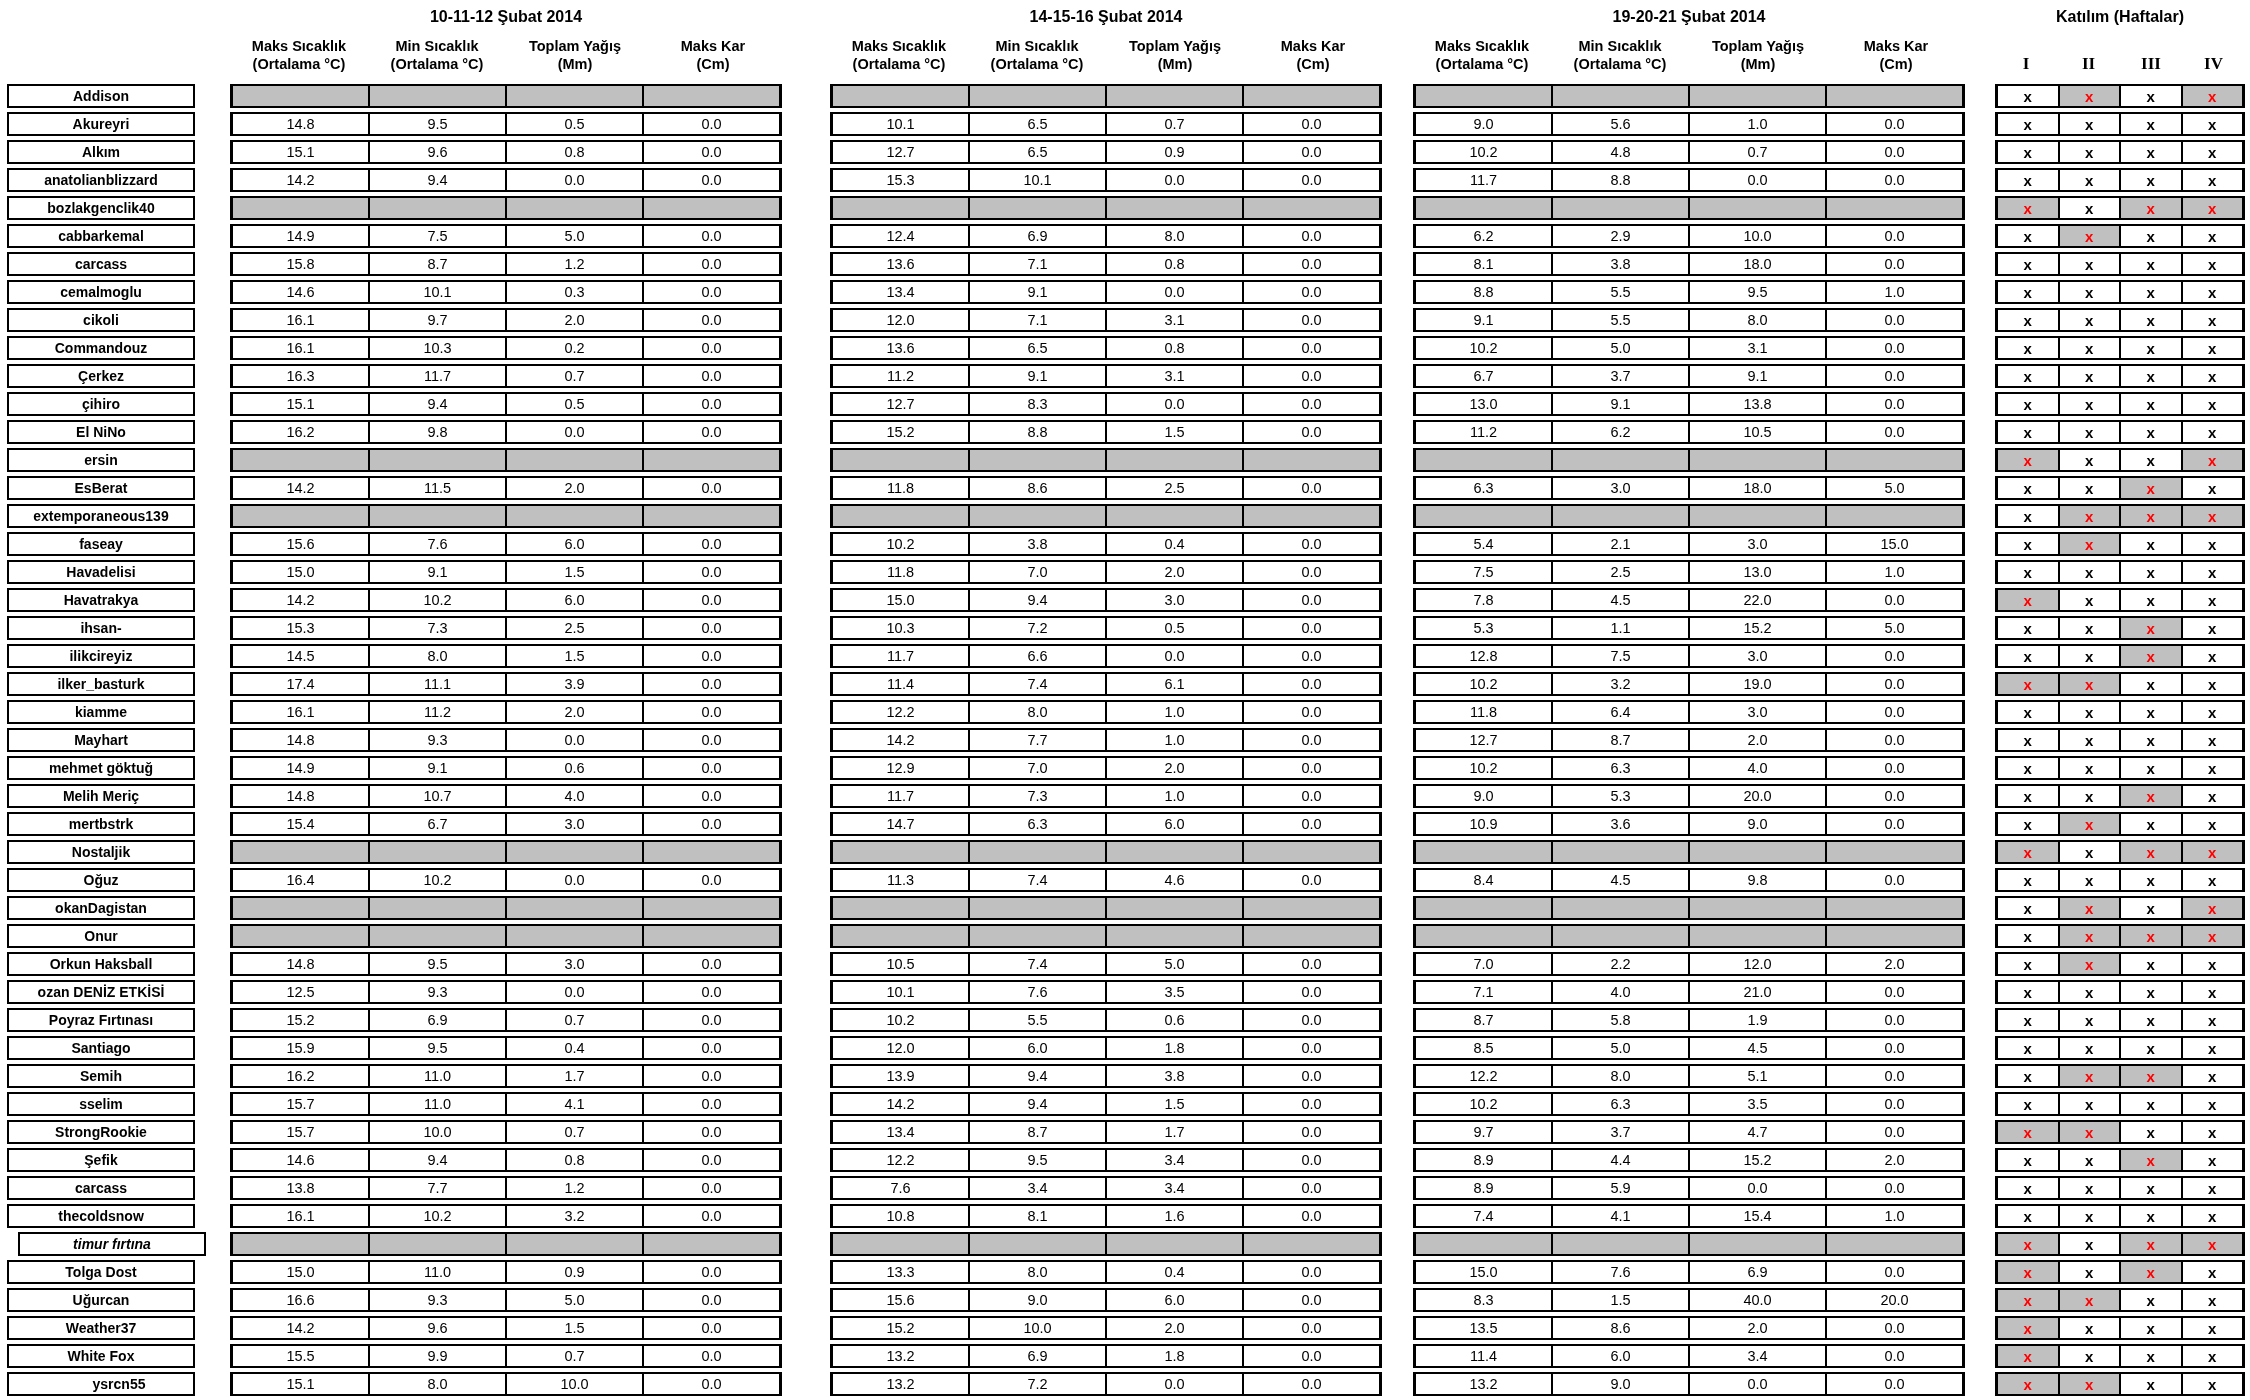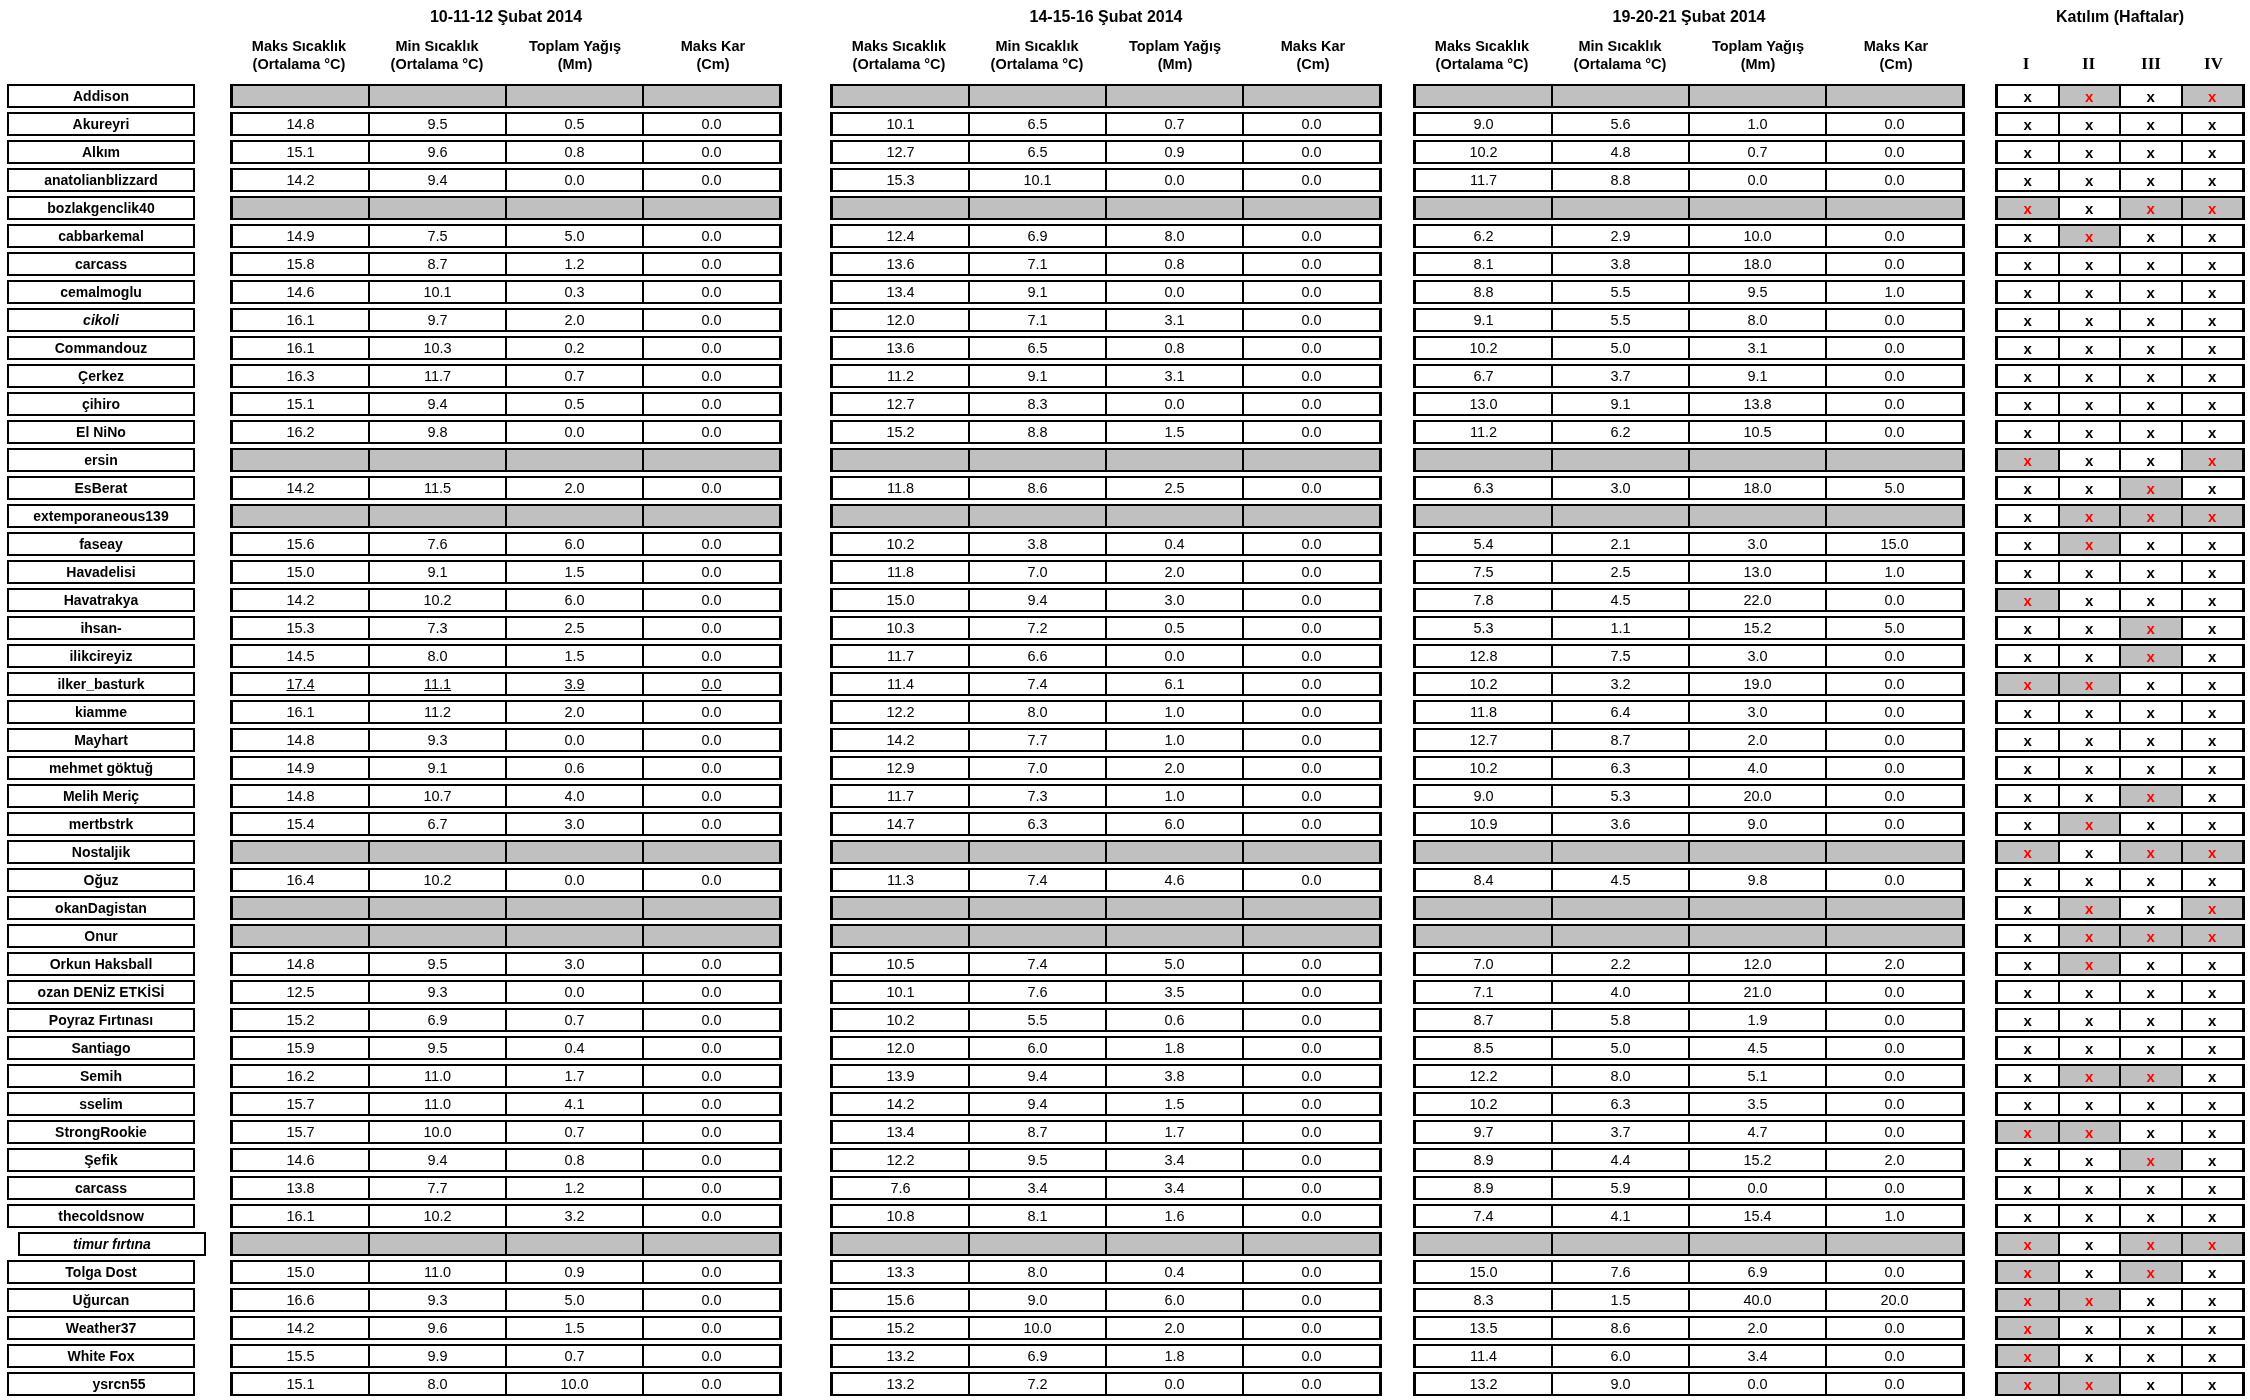--- a/index.html
+++ b/index.html
@@ -256,21 +256,21 @@
       <div class="gcell">5.5</div>
       <div class="gcell">9.5</div>
       <div class="gcell">1.0</div>
     </div>
     <div class="grow" style="left: 1995px; top: 280px; width: 250px;">
       <div class="kcell">x</div>
       <div class="kcell">x</div>
       <div class="kcell">x</div>
       <div class="kcell">x</div>
     </div>
-    <div class="nbox" style="left: 7px; top: 308px; width: 188px; font-style: italic;">cikoli</div>
+    <div class="nbox" style="left: 7px; top: 308px; width: 188px;">cikoli</div>
     <div class="grow" style="left: 230px; top: 308px; width: 552px;">
       <div class="gcell">16.1</div>
       <div class="gcell">9.7</div>
       <div class="gcell">2.0</div>
       <div class="gcell">0.0</div>
     </div>
     <div class="grow" style="left: 830px; top: 308px; width: 552px;">
       <div class="gcell">12.0</div>
       <div class="gcell">7.1</div>
       <div class="gcell">3.1</div>
@@ -582,21 +582,21 @@
       <div class="gcell">3.0</div>
       <div class="gcell">0.0</div>
     </div>
     <div class="grow" style="left: 1995px; top: 644px; width: 250px;">
       <div class="kcell">x</div>
       <div class="kcell">x</div>
       <div class="kcell red">x</div>
       <div class="kcell">x</div>
     </div>
     <div class="nbox" style="left: 7px; top: 672px; width: 188px;">ilker_basturk</div>
-    <div class="grow" style="left: 230px; top: 672px; width: 552px; text-decoration: underline;">
+    <div class="grow" style="left: 230px; top: 672px; width: 552px;">
       <div class="gcell">17.4</div>
       <div class="gcell">11.1</div>
       <div class="gcell">3.9</div>
       <div class="gcell">0.0</div>
     </div>
     <div class="grow" style="left: 830px; top: 672px; width: 552px;">
       <div class="gcell">11.4</div>
       <div class="gcell">7.4</div>
       <div class="gcell">6.1</div>
       <div class="gcell">0.0</div>

